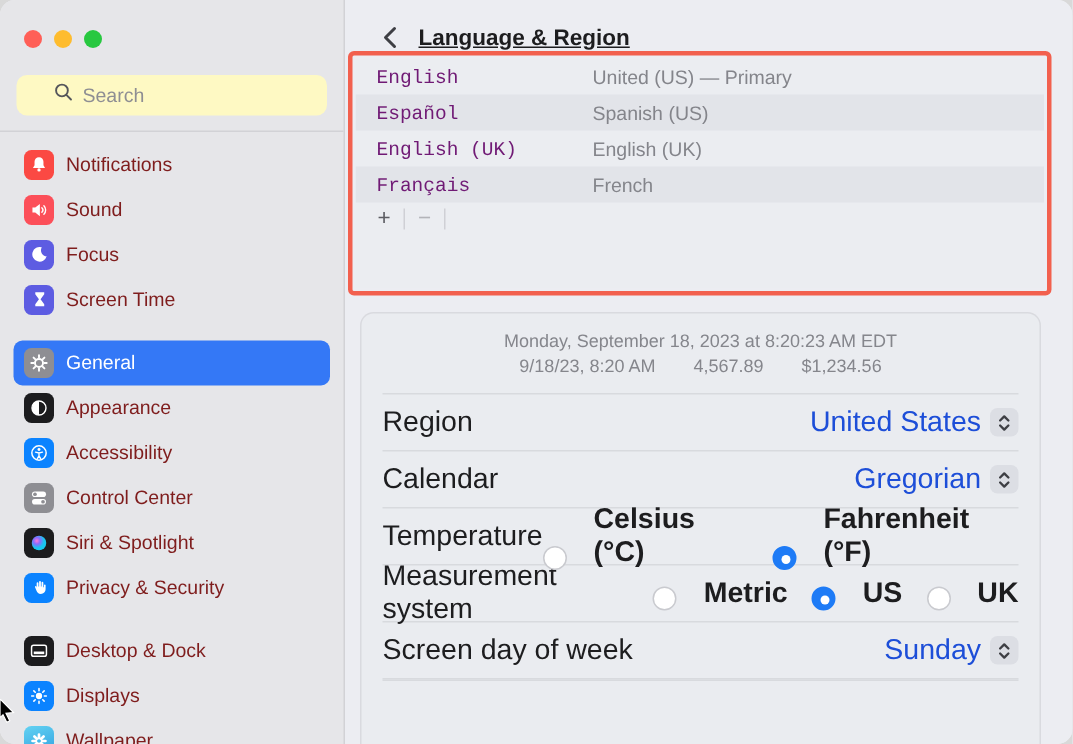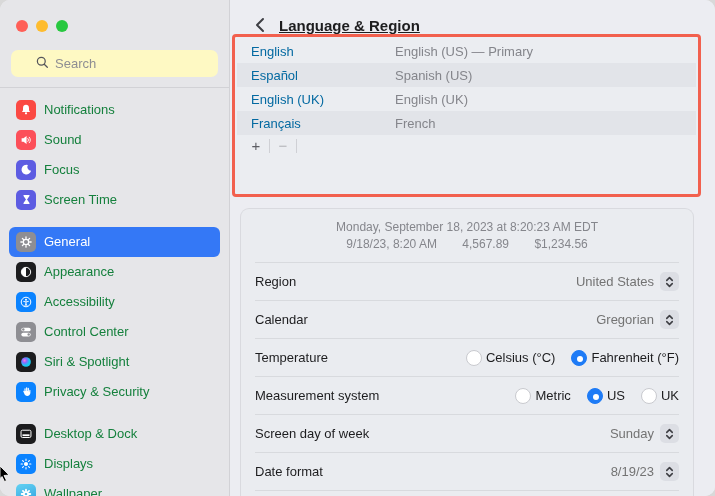--- a/index.html
+++ b/index.html
@@ -10,56 +10,56 @@
   
   .sidebar { width:230px; background:#e6e6e9; border-right:1px solid #d2d2d6; display:flex; flex-direction:column; flex-shrink:0; }
   .traffic { display:flex; gap:8px; padding:20px 0 14px 16px; }
   .tl { width:12px; height:12px; border-radius:50%; }
   .tl.red{ background:#ff5f57; } .tl.yellow{ background:#febc2e; } .tl.green{ background:#28c840; }
   .searchwrap { padding:4px 11px 10px 11px; }
   .searchfield { height:27px; background:#fef9c3; border-radius:7px; display:flex; align-items:center; padding:0 24px; gap:6px; }
   .searchfield .ph { color:#8e8e93; font-size:13px; }
   .side-sep { height:1px; background:#d2d2d6; }
   .nav { padding:7px 9px; overflow:hidden; }
-  .nav-item { display:flex; align-items:center; gap:8px; height:30px; padding:0 7px; border-radius:6px; font-size:13px; color:#15803d; cursor:default; }
+  .nav-item { display:flex; align-items:center; gap:8px; height:30px; padding:0 7px; border-radius:6px; font-size:13px; color:#7f1d1d; cursor:default; }
   .nav-item.selected { background:#3478f6; color:#ffffff; }
   .nav-item.gap { margin-top:12px; }
   .appicon { width:20px; height:20px; border-radius:5px; display:flex; align-items:center; justify-content:center; flex-shrink:0; }
   .appicon svg { display:block; }
 
   
   .main { flex:1; position:relative; background:#ecedf2; }
   .main-header { display:flex; align-items:center; gap:10px; padding:16px 0 0 21px; }
   .back { width:18px; height:18px; display:flex; align-items:center; justify-content:center; cursor:default; }
   .page-title { font-size:15px; font-weight:700; color:#1d1d1f;text-decoration:underline; }
 
   
   .annotation { position:absolute; left:2px; top:34px; width:469px; height:163px; border:3px solid #f2604e; border-radius:4px; z-index:5; pointer-events:none; }
 
   .card1 { position:absolute; left:7px; top:39px; width:459px; height:153px; background:#ebedf1; overflow:hidden; }
   .card1-title { font-size:13px; font-weight:700; color:#1d1d1f; padding:11px 14px 10px 14px; border-bottom:1px solid #d9dbe0; }
   .lang-row { display:flex; align-items:center; height:24px; padding:0 14px; font-size:13px; }
   .lang-row.alt { background:#e2e4e9; }
-  .lang-name { width:144px; color:#0369a1; }
+  .lang-name { width:144px; color:#701a75;font-family:Liberation Mono, monospace; }
   .lang-detail { color:#84858b; }
   .list-toolbar { display:flex; align-items:center; height:22px; padding:0 6px; }
   .tb-btn { width:26px; text-align:center; font-size:15px; color:#5c5d63; cursor:default; line-height:20px; }
   .tb-btn.disabled { color:#b3b4b9; }
   .tb-sep { width:1px; height:14px; background:#cfd0d5; }
 
   .card2 { position:absolute; left:10px; top:208px; width:454px; height:300px; background:#eaecf0; border:1px solid #d9dadf; border-radius:9px 9px 0 0; border-bottom:none; }
   .preview { text-align:center; padding:10px 0 9px 0; color:#85868c; font-size:12px; line-height:17px; }
   .preview-line2 span { margin:0 11px; }
   .divider { height:1px; background:#d8dade; margin:0 14px; }
-  .setting-row { display:flex; align-items:center; justify-content:space-between; height:37px; padding:0 14px; font-size:13px; }
+  .setting-row { display:flex; align-items:center; justify-content:space-between; height:37px; padding:0 14px; font-size:19px; }
   .setting-label { color:#1d1d1f; }
-  .setting-value { display:flex; align-items:center; gap:6px; color:#737373; }
+  .setting-value { display:flex; align-items:center; gap:6px; color:#1d4ed8; }
   .stepper { width:19px; height:19px; border-radius:5px; background:#dcdee4; display:flex; align-items:center; justify-content:center; }
   .radio-group { display:flex; align-items:center; gap:16px; }
-  .radio { display:flex; align-items:flex-start; gap:4px; cursor:default; }
+  .radio { display:flex; align-items:flex-end; gap:18px; cursor:default;font-weight:bold; }
   .radio-dot { width:16px; height:16px; border-radius:50%; background:#ffffff; border:1px solid #c9cacf; position:relative; flex-shrink:0; }
   .radio-dot.on { background:#1e7bf6; border-color:#1e7bf6; }
   .radio-dot.on::after { content:""; position:absolute; left:5px; top:5px; width:6px; height:6px; border-radius:50%; background:#ffffff; }
   .radio-label { color:#1d1d1f; }
 
   .cursor { position:absolute; left:0; top:466px; z-index:20; }
 </style>
 </head>
 <body>
 
@@ -241,21 +241,21 @@
       </span>
       <span class="page-title">Language &amp; Region</span>
     </div>
 
     <div class="annotation"></div>
 
     <section class="card1">
 
       <div class="lang-row">
         <span class="lang-name">English</span>
-        <span class="lang-detail">English (US) — Primary</span>
+        <span class="lang-detail">United (US) — Primary</span>
       </div>
       <div class="lang-row alt">
         <span class="lang-name">Español</span>
         <span class="lang-detail">Spanish (US)</span>
       </div>
       <div class="lang-row">
         <span class="lang-name">English (UK)</span>
         <span class="lang-detail">English (UK)</span>
       </div>
       <div class="lang-row alt">
@@ -348,31 +348,20 @@
           <span>Sunday</span>
           <span class="stepper">
             <svg width="11" height="12" viewBox="0 0 12 13">
                 <path d="M3 4.7 6 1.7 9 4.7M3 8.3 6 11.3 9 8.3" fill="none" stroke="#3e3f44" stroke-width="1.7" stroke-linecap="round" stroke-linejoin="round"></path>
               </svg>
           </span>
         </span>
       </div>
       <div class="divider"></div>
 
-      <div class="setting-row">
-        <span class="setting-label">Date format</span>
-        <span class="setting-value">
-          <span>8/19/23</span>
-          <span class="stepper">
-            <svg width="11" height="12" viewBox="0 0 12 13">
-                <path d="M3 4.7 6 1.7 9 4.7M3 8.3 6 11.3 9 8.3" fill="none" stroke="#3e3f44" stroke-width="1.7" stroke-linecap="round" stroke-linejoin="round"></path>
-              </svg>
-          </span>
-        </span>
-      </div>
       <div class="divider"></div>
     </section>
   </main>
 
   <svg class="cursor" width="10" height="16" viewBox="0 0 10 16">
     <path d="M0 0 L9 9 L4 9.5 L6.5 14.5 L4.5 15.5 L2 10.5 L0 12.5 Z" fill="#000" stroke="#fff" stroke-width="0.8"></path>
   </svg>
 
 </div>
 

